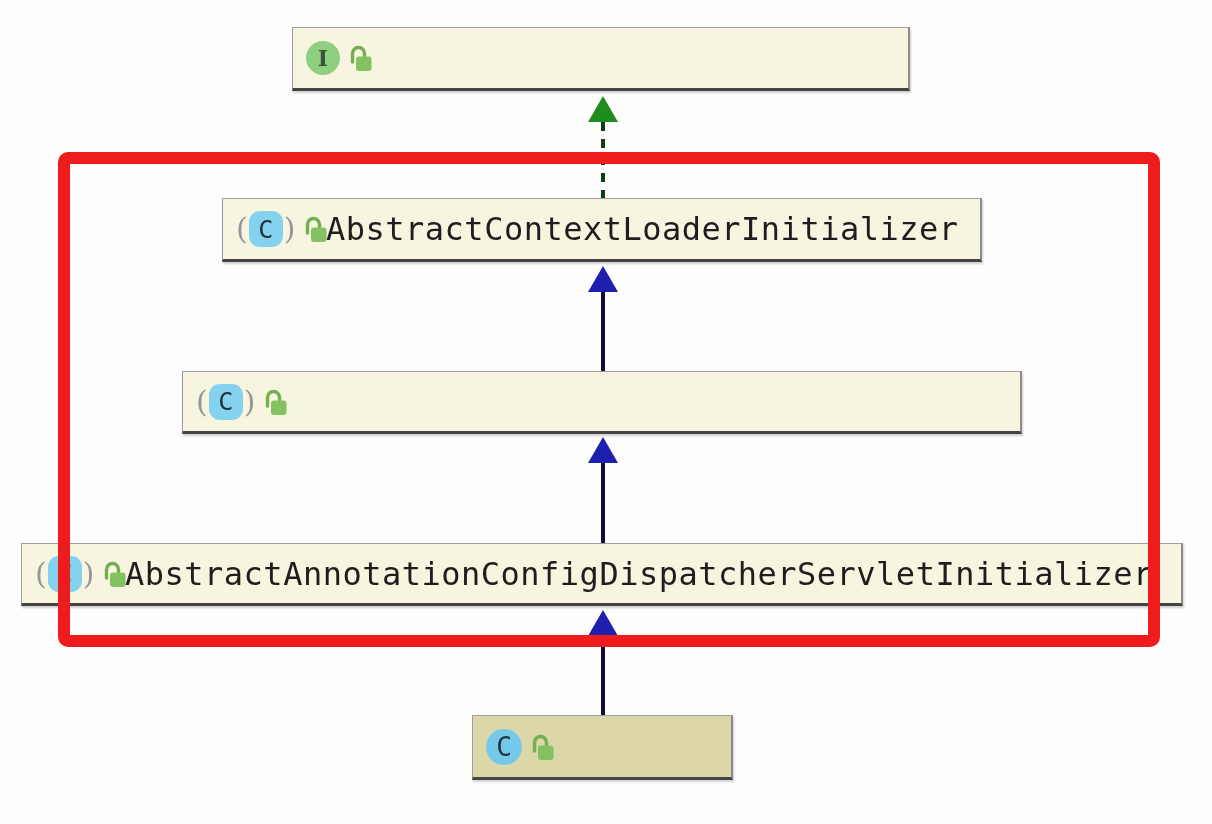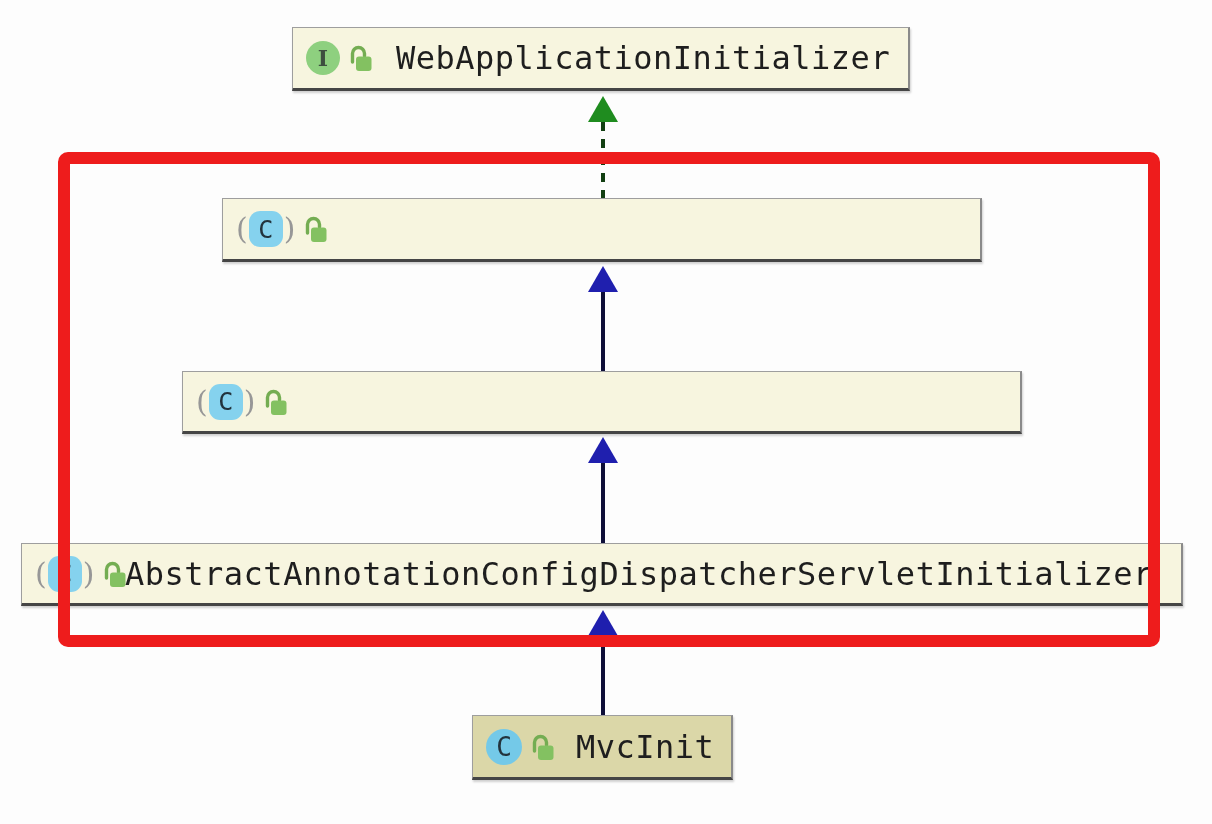--- a/index.html
+++ b/index.html
@@ -125,37 +125,37 @@
   <div class="node" style="left:292px; top:27px; width:618px;">
     <span class="icons">
       <span class="iface-circle">I</span>
       <span class="lock">
         <svg width="25" height="30" viewBox="0 0 25 30">
           <path d="M4.5 19 V10.5 a6 6 0 0 1 12 0 V13" fill="none" stroke="#74ad52" stroke-width="3.4" stroke-linecap="round"></path>
           <rect x="8" y="13.5" width="15.5" height="14.5" rx="3" fill="#83c161"></rect>
         </svg>
       </span>
     </span>
-    <span class="node-label">WebApplicationInitializer</span>
   </div>
 
   <div class="node" style="left:222px; top:198px; width:760px;">
     <span class="icons">
       <span class="abstract-wrap">
         <span class="paren">(</span>
         <span class="abstract-pill">C</span>
         <span class="paren">)</span>
       </span>
       <span class="lock">
         <svg width="25" height="30" viewBox="0 0 25 30">
           <path d="M4.5 19 V10.5 a6 6 0 0 1 12 0 V13" fill="none" stroke="#74ad52" stroke-width="3.4" stroke-linecap="round"></path>
           <rect x="8" y="13.5" width="15.5" height="14.5" rx="3" fill="#83c161"></rect>
         </svg>
       </span>
     </span>
+    <span class="node-label">AbstractContextLoaderInitializer</span>
   </div>
 
   <div class="node" style="left:182px; top:371px; width:840px; height:63px;">
     <span class="icons">
       <span class="abstract-wrap">
         <span class="paren">(</span>
         <span class="abstract-pill">C</span>
         <span class="paren">)</span>
       </span>
       <span class="lock">
@@ -187,21 +187,20 @@
   <div class="node selected" style="left:472px; top:715px; width:261px; height:65px;">
     <span class="icons">
       <span class="class-circle">C</span>
       <span class="lock">
         <svg width="25" height="30" viewBox="0 0 25 30">
           <path d="M4.5 19 V10.5 a6 6 0 0 1 12 0 V13" fill="none" stroke="#74ad52" stroke-width="3.4" stroke-linecap="round"></path>
           <rect x="8" y="13.5" width="15.5" height="14.5" rx="3" fill="#83c161"></rect>
         </svg>
       </span>
     </span>
-    <span class="node-label">MvcInit</span>
   </div>
 
   <div class="arrowhead head-green" style="left:588px; top:96px;"></div>
   <div class="edge-line line-dashed-green" style="left:601px; top:122px; height:76px;"></div>
 
   <div class="arrowhead head-blue" style="left:588px; top:266px;"></div>
   <div class="edge-line line-solid-blue" style="left:601px; top:291px; height:80px;"></div>
 
   <div class="arrowhead head-blue" style="left:588px; top:437px;"></div>
   <div class="edge-line line-solid-blue" style="left:601px; top:462px; height:81px;"></div>

